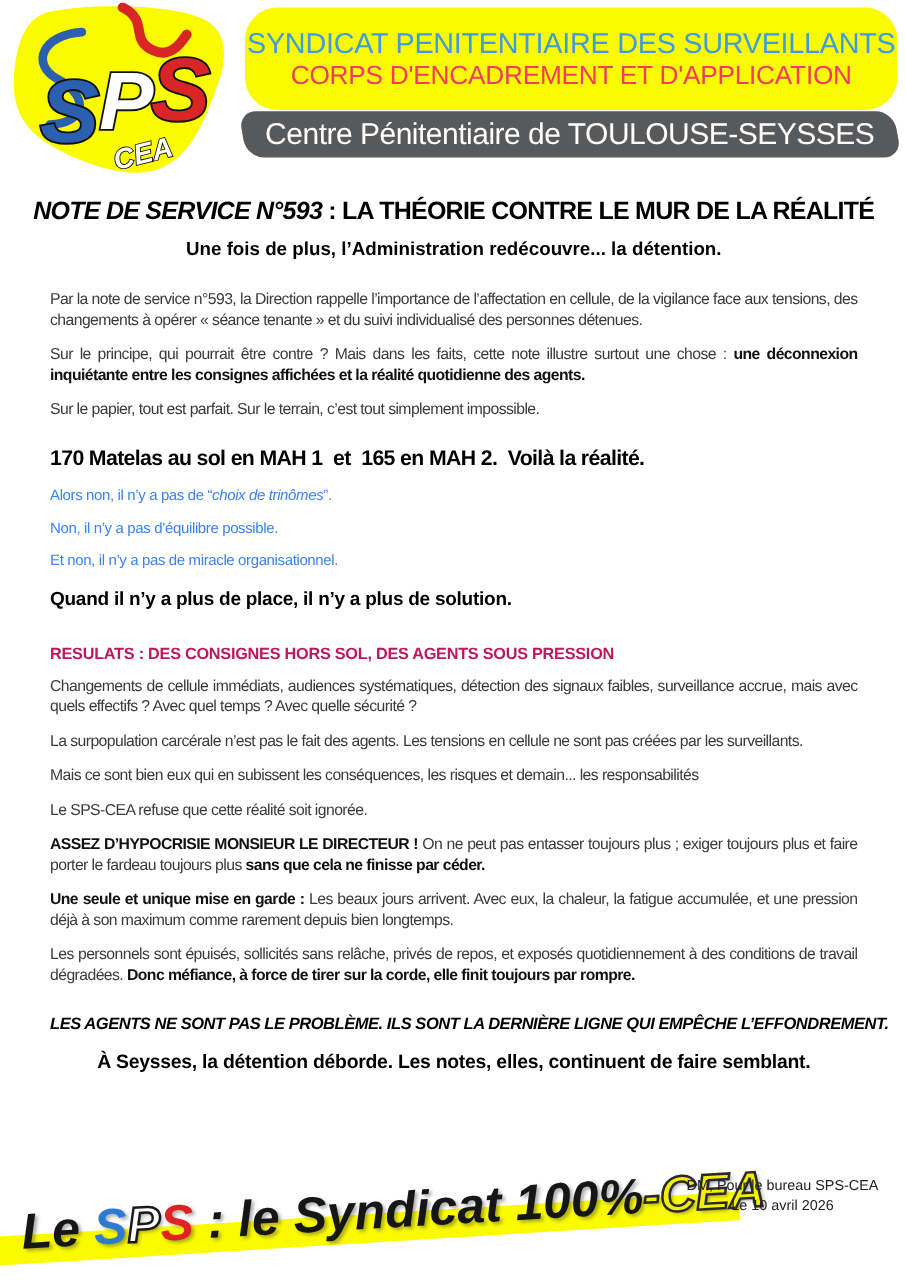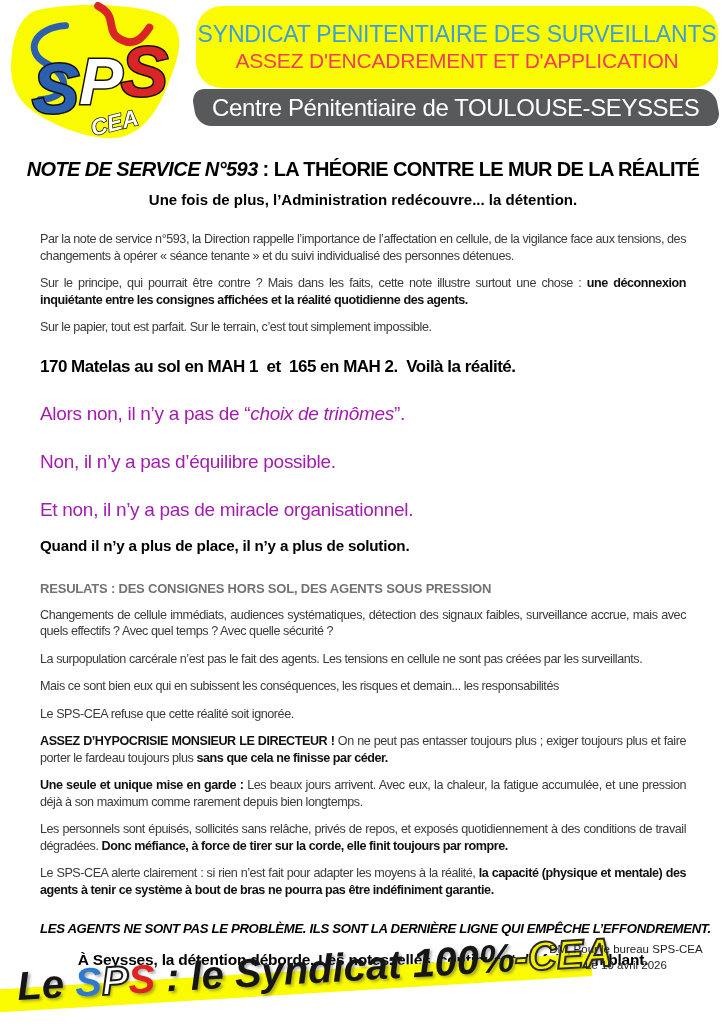--- a/index.html
+++ b/index.html
@@ -25,25 +25,25 @@
   .title em{font-style:italic;}
   .subtitle{font-size:15px;font-weight:bold;color:#000;text-align:center;margin:10px 0 0;}
 
   p.body{font-size:12.6px;line-height:16.5px;letter-spacing:-0.45px;color:#3a3a3a;
          text-align:justify;margin:0 0 11px;}
   p.body b{color:#111;}
   .intro{margin-top:23px;}
 
   .reality{text-align:left;margin-top:21px;}
   .headline{font-size:17px;font-weight:bold;color:#000;letter-spacing:-0.5px;white-space:pre-wrap;}
-  .rline{font-size:19px;color:#a21caf;letter-spacing:-0.3px;margin-top:26px;}
+  .rline{font-size:12px;color:#3b82f6;letter-spacing:-0.3px;margin-top:12px;}
   .rbold{font-size:15.2px;font-weight:bold;color:#000;margin-top:16px;letter-spacing:-0.2px;}
 
   .results{margin-top:27px;}
-  .sec-head{font-size:13px;font-weight:bold;color:#737373;letter-spacing:-0.2px;margin:0 0 11px;}
+  .sec-head{font-size:13px;font-weight:bold;color:#be185d;letter-spacing:-0.2px;margin:0 0 11px;}
   .alert{color:#fa0000;font-weight:bold;}
 
   .warning{}
   .gap-top{margin-top:19px;}
 
   .closing1{font-size:13.2px;font-weight:bold;color:#000;text-align:center;
             letter-spacing:-0.35px;margin-top:23px;white-space:nowrap;font-style:italic;}
   .closing2{font-size:15.5px;font-weight:bold;color:#000;text-align:center;
             letter-spacing:-0.2px;margin-top:15px;}
 
@@ -73,21 +73,21 @@
     <g font-family="&quot;Liberation Sans&quot;,sans-serif" font-weight="bold" font-style="italic" paint-order="stroke">
       <text x="28" y="113" font-size="72" fill="#2b5fb0" stroke="#101010" stroke-width="3">S</text>
       <text x="76" y="103" font-size="66" fill="#ffffff" stroke="#101010" stroke-width="3">P</text>
       <text x="118" y="95" font-size="72" fill="#d92525" stroke="#101010" stroke-width="3">S</text>
       <text x="88" y="132" font-size="23" fill="#ffffff" stroke="#000000" stroke-width="1.4" transform="rotate(-14 105 126)">CEA</text>
     </g>
   </svg>
 
   <div class="org-banner">
     <div class="org1">SYNDICAT PENITENTIAIRE DES SURVEILLANTS</div>
-    <div class="org2">ASSEZ D'ENCADREMENT ET D'APPLICATION</div>
+    <div class="org2">CORPS D'ENCADREMENT ET D'APPLICATION</div>
   </div>
 
   <div class="site-banner">
     <span>Centre Pénitentiaire de TOULOUSE-SEYSSES</span>
   </div>
 
   <div class="content">
 
     <div class="title"><em>NOTE DE SERVICE N°593</em><span> : LA THÉORIE CONTRE LE MUR DE LA RÉALITÉ</span></div>
     <div class="subtitle">Une fois de plus, l’Administration redécouvre... la détention.</div>
@@ -111,21 +111,20 @@
       <p class="body">Changements de cellule immédiats, audiences systématiques, détection des signaux faibles, surveillance accrue, mais avec quels effectifs ? Avec quel temps ? Avec quelle sécurité ?</p>
       <p class="body">La surpopulation carcérale n’est pas le fait des agents. Les tensions en cellule ne sont pas créées par les surveillants.</p>
       <p class="body">Mais ce sont bien eux qui en subissent les conséquences, les risques et demain... les responsabilités</p>
       <p class="body">Le SPS-CEA refuse que cette réalité soit ignorée.</p>
     </div>
 
     <div class="warning">
       <p class="body"><b>ASSEZ D’HYPOCRISIE MONSIEUR LE DIRECTEUR !</b><span> On ne peut pas entasser toujours plus ; exiger toujours plus et faire porter le fardeau toujours plus </span><b>sans que cela ne finisse par céder.</b></p>
       <p class="body"><b>Une seule et unique mise en garde :</b><span> Les beaux jours arrivent. Avec eux, la chaleur, la fatigue accumulée, et une pression déjà à son maximum comme rarement depuis bien longtemps.</span></p>
       <p class="body"><span>Les personnels sont épuisés, sollicités sans relâche, privés de repos, et exposés quotidiennement à des conditions de travail dégradées. </span><b>Donc méfiance, à force de tirer sur la corde, elle finit toujours par rompre.</b></p>
-      <p class="body gap-top"><span>Le SPS-CEA alerte clairement : si rien n’est fait pour adapter les moyens à la réalité, </span><b>la capacité (physique et mentale) des agents à tenir ce système à bout de bras ne pourra pas être indéfiniment garantie.</b></p>
     </div>
 
     <div class="closing1">LES AGENTS NE SONT PAS LE PROBLÈME. ILS SONT LA DERNIÈRE LIGNE QUI EMPÊCHE L’EFFONDREMENT.</div>
     <div class="closing2">À Seysses, la détention déborde. Les notes, elles, continuent de faire semblant.</div>
   </div>
 
   <div class="band"></div>
   <div class="slogan"><span class="blk">Le </span><span class="s-blue">S</span><span class="s-white">P</span><span class="s-red">S</span><span class="blk"> : le Syndicat </span><span class="blk">100%</span><span class="cea">-CEA</span></div>
   <div class="byline">
     <div>DM, Pour le bureau SPS-CEA</div>

